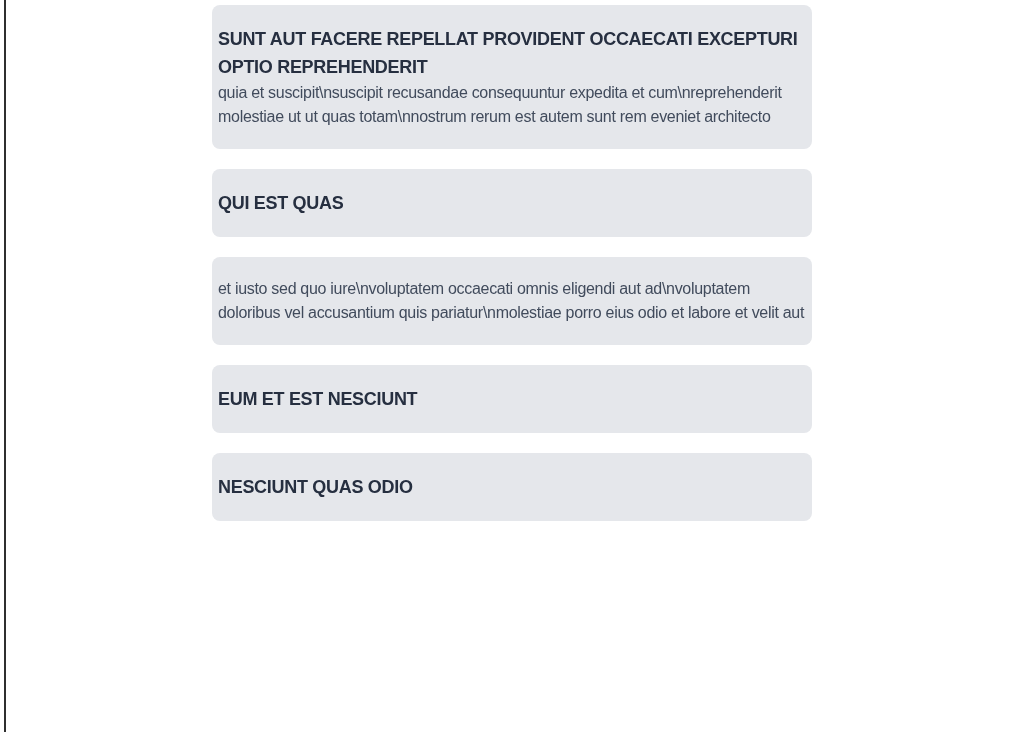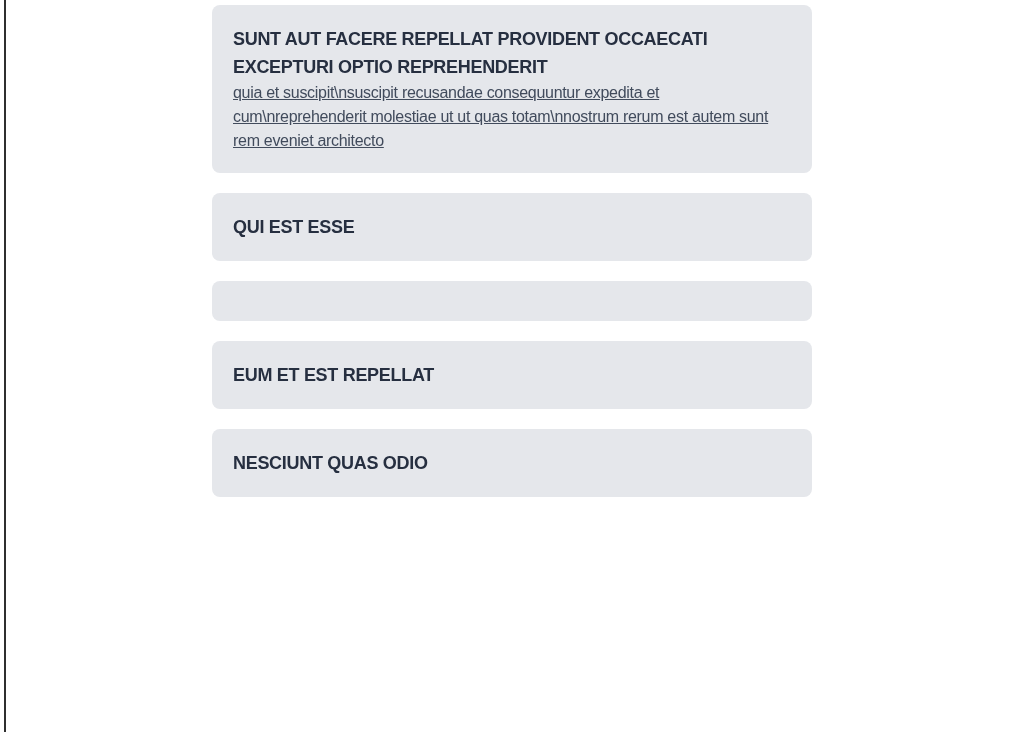--- a/index.html
+++ b/index.html
@@ -26,60 +26,60 @@
     background: var(--edge-line);
   }
   .posts-list {
     width: 600px;
     margin-left: 212px;
     padding-top: 5px;
   }
   .post-card {
     background: var(--card-background);
     border-radius: 8px;
-    padding: 20px 21px;
+    padding: 20px 6px;
     margin-bottom: 20px;
     cursor: pointer;
   }
   .post-title {
     font-size: 18px;
     line-height: 28px;
     font-weight: 700;
     letter-spacing: -0.3px;
     color: var(--title-text);
   }
   .post-body {
     font-size: 16px;
     line-height: 24px;
     letter-spacing: -0.3px;
     color: var(--body-text);
-    text-decoration: underline;
   }
 </style>
 </head>
 <body>
 
 <div class="edge-line"></div>
 
 <main class="posts-list">
 
   <article class="post-card">
     <h2 class="post-title">SUNT AUT FACERE REPELLAT PROVIDENT OCCAECATI EXCEPTURI OPTIO REPREHENDERIT</h2>
     <p class="post-body">quia et suscipit\nsuscipit recusandae consequuntur expedita et cum\nreprehenderit molestiae ut ut quas totam\nnostrum rerum est autem sunt rem eveniet architecto</p>
   </article>
 
   <article class="post-card">
-    <h2 class="post-title">QUI EST ESSE</h2>
+    <h2 class="post-title">QUI EST QUAS</h2>
   </article>
 
   <article class="post-card">
+    <p class="post-body">et iusto sed quo iure\nvoluptatem occaecati omnis eligendi aut ad\nvoluptatem doloribus vel accusantium quis pariatur\nmolestiae porro eius odio et labore et velit aut</p>
   </article>
 
   <article class="post-card">
-    <h2 class="post-title">EUM ET EST REPELLAT</h2>
+    <h2 class="post-title">EUM ET EST NESCIUNT</h2>
   </article>
 
   <article class="post-card">
     <h2 class="post-title">NESCIUNT QUAS ODIO</h2>
     <p class="post-body"></p>
   </article>
 
 </main>
 
 </body></html>

